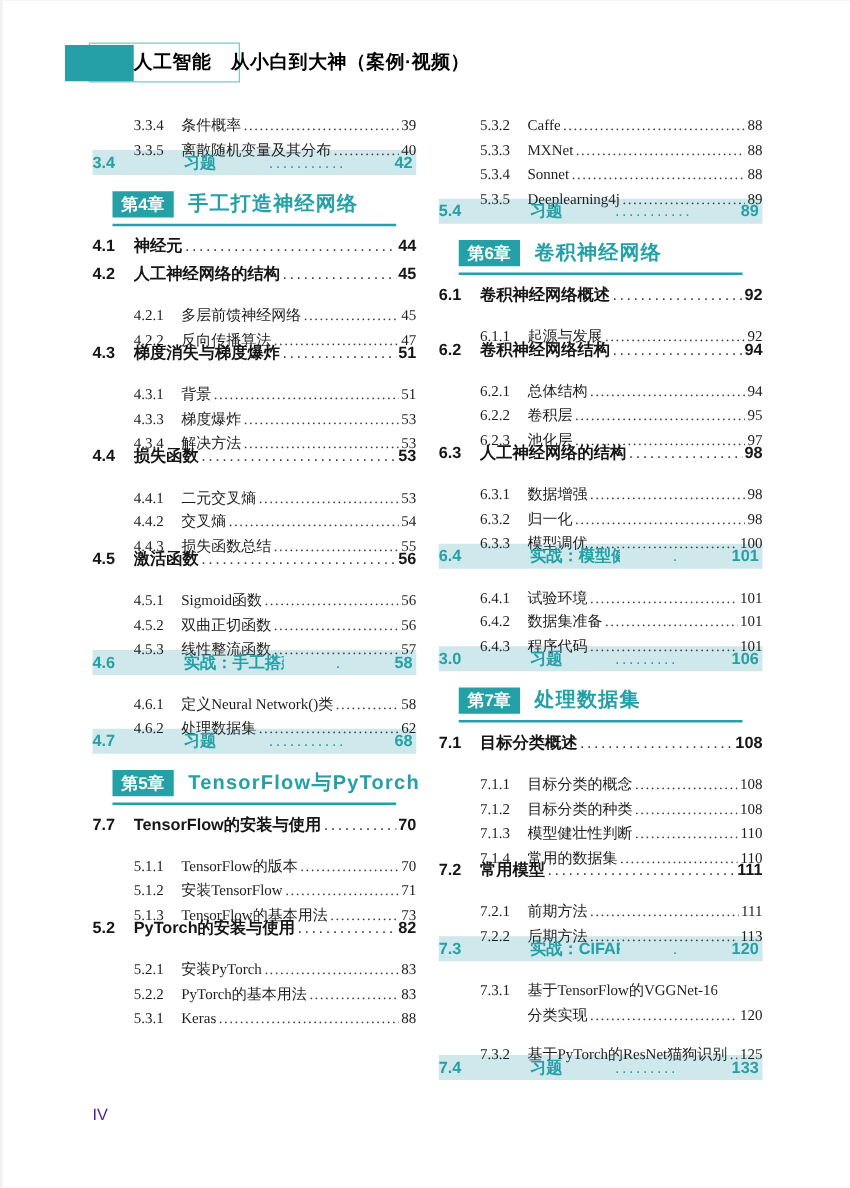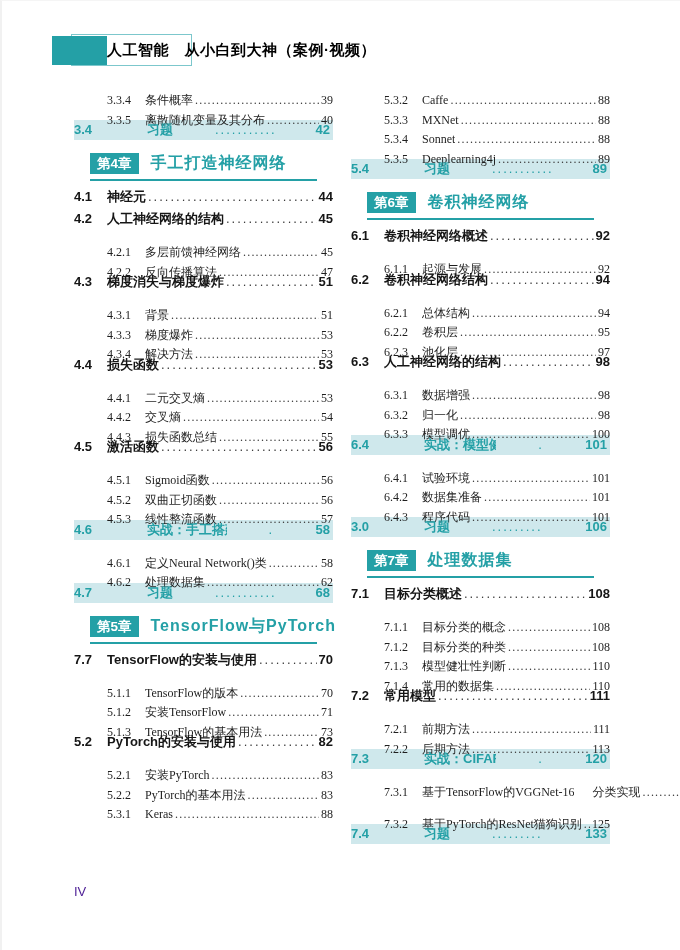--- a/index.html
+++ b/index.html
@@ -38,21 +38,21 @@
 
   .row.l1{height:20px;line-height:20px;margin:2px 0;font-size:13px;font-weight:700;color:var(--ink);}
   .row.l1 .num{width:33px;flex:none;}
   .row.l1 .pg{font-size:13px;}
 
   .row.l1.hl{background:var(--hl-bg);color:var(--accent);padding-right:3px;gap:40px;}
   .row.hl .dots::after{color:var(--accent);}
 
   
   .row.sub2{height:auto;}
-  .sub2 .wrap{flex:1;min-width:0;display:flex;flex-direction:row;gap:18px;}
+  .sub2 .wrap{flex:1;min-width:0;display:flex;flex-direction:column;}
   .sub2 .l{display:flex;align-items:baseline;height:19.5px;line-height:19.5px;}
 
   
   .chapter{margin:13px 16px 6px;border-bottom:2px solid var(--accent);padding-bottom:5px;
            display:flex;align-items:center;}
   .chip{background:var(--accent);color:#fff;font-weight:700;font-size:13.5px;
         line-height:17px;padding:2px 7px;flex:none;}
   .ch-title{color:var(--accent);font-weight:700;font-size:16px;margin-left:12px;
             letter-spacing:1px;white-space:nowrap;}
 

